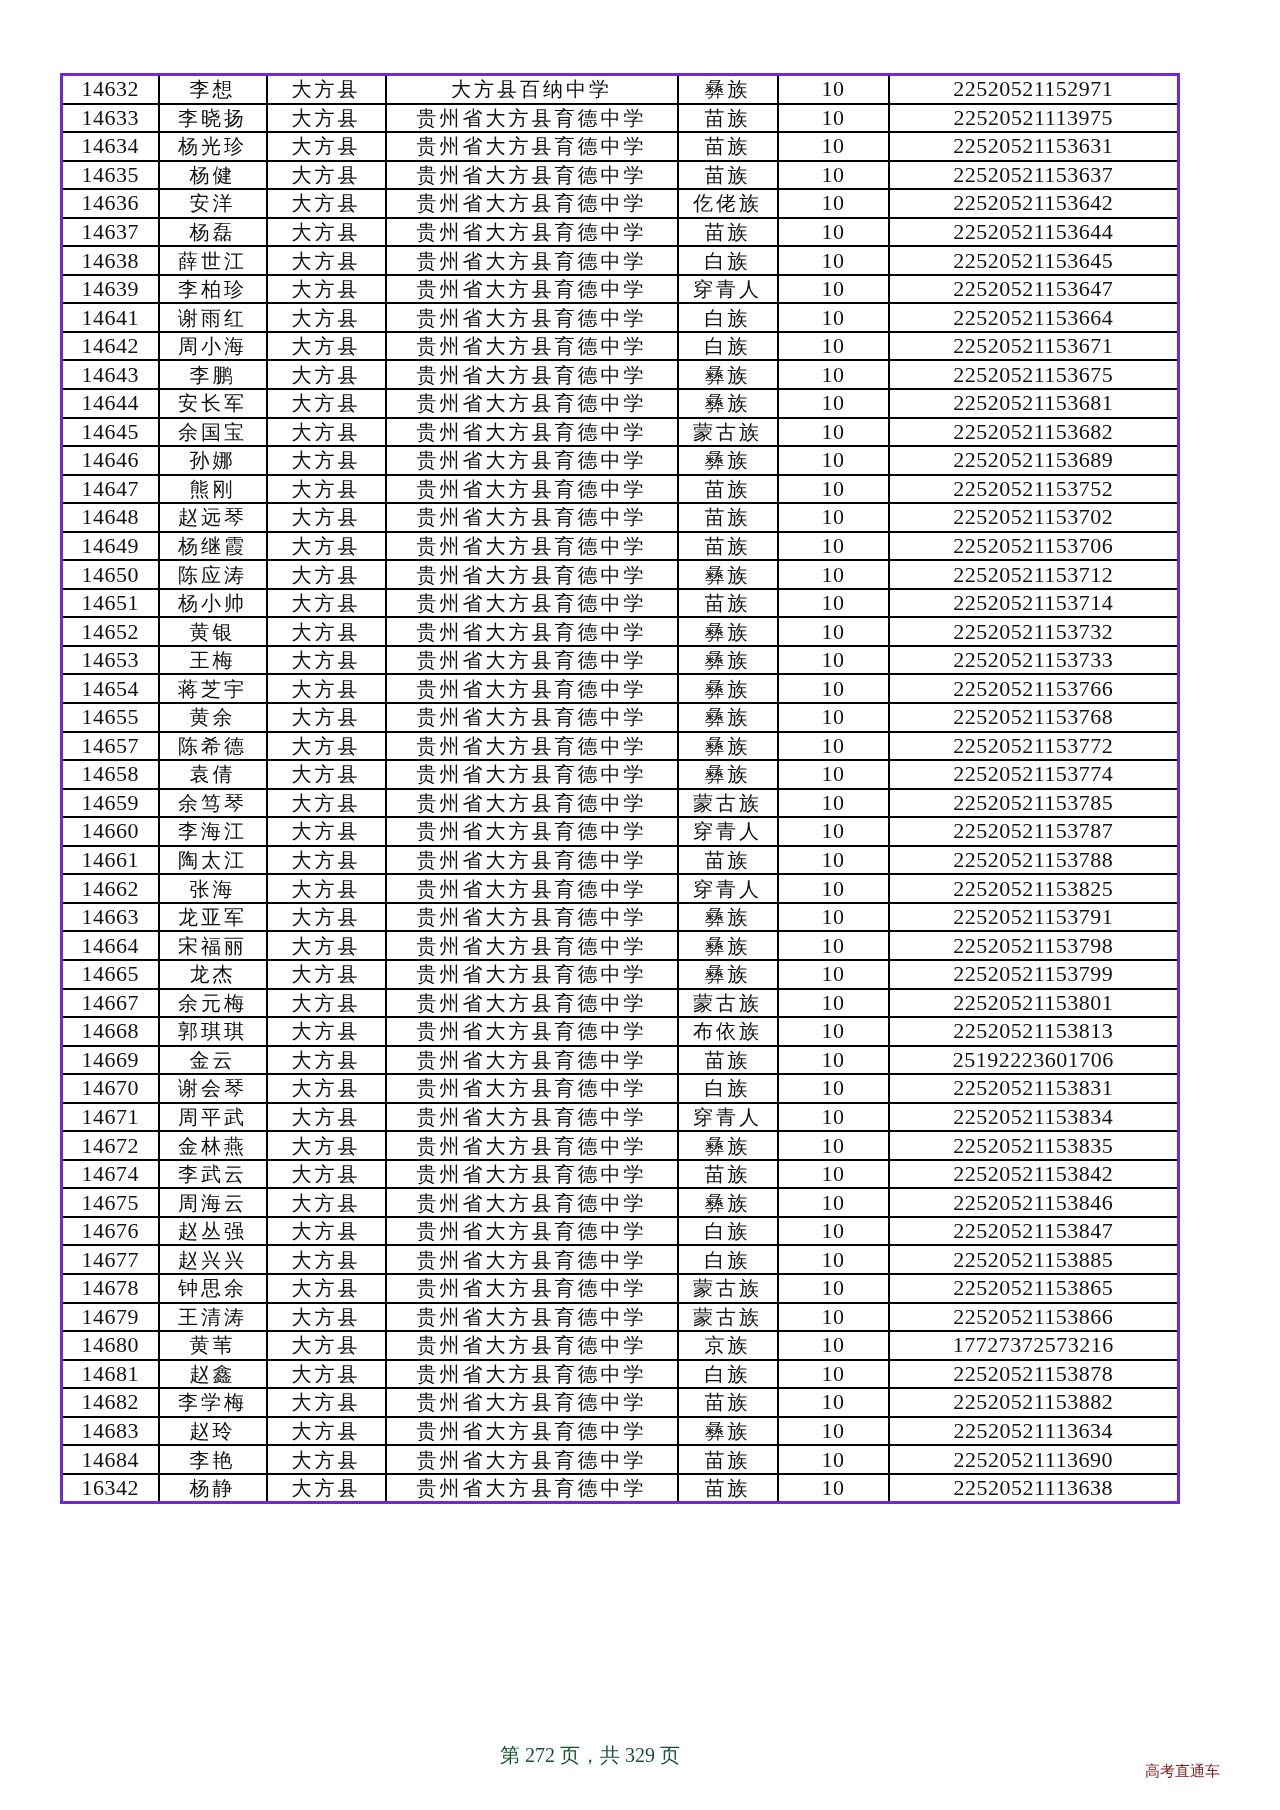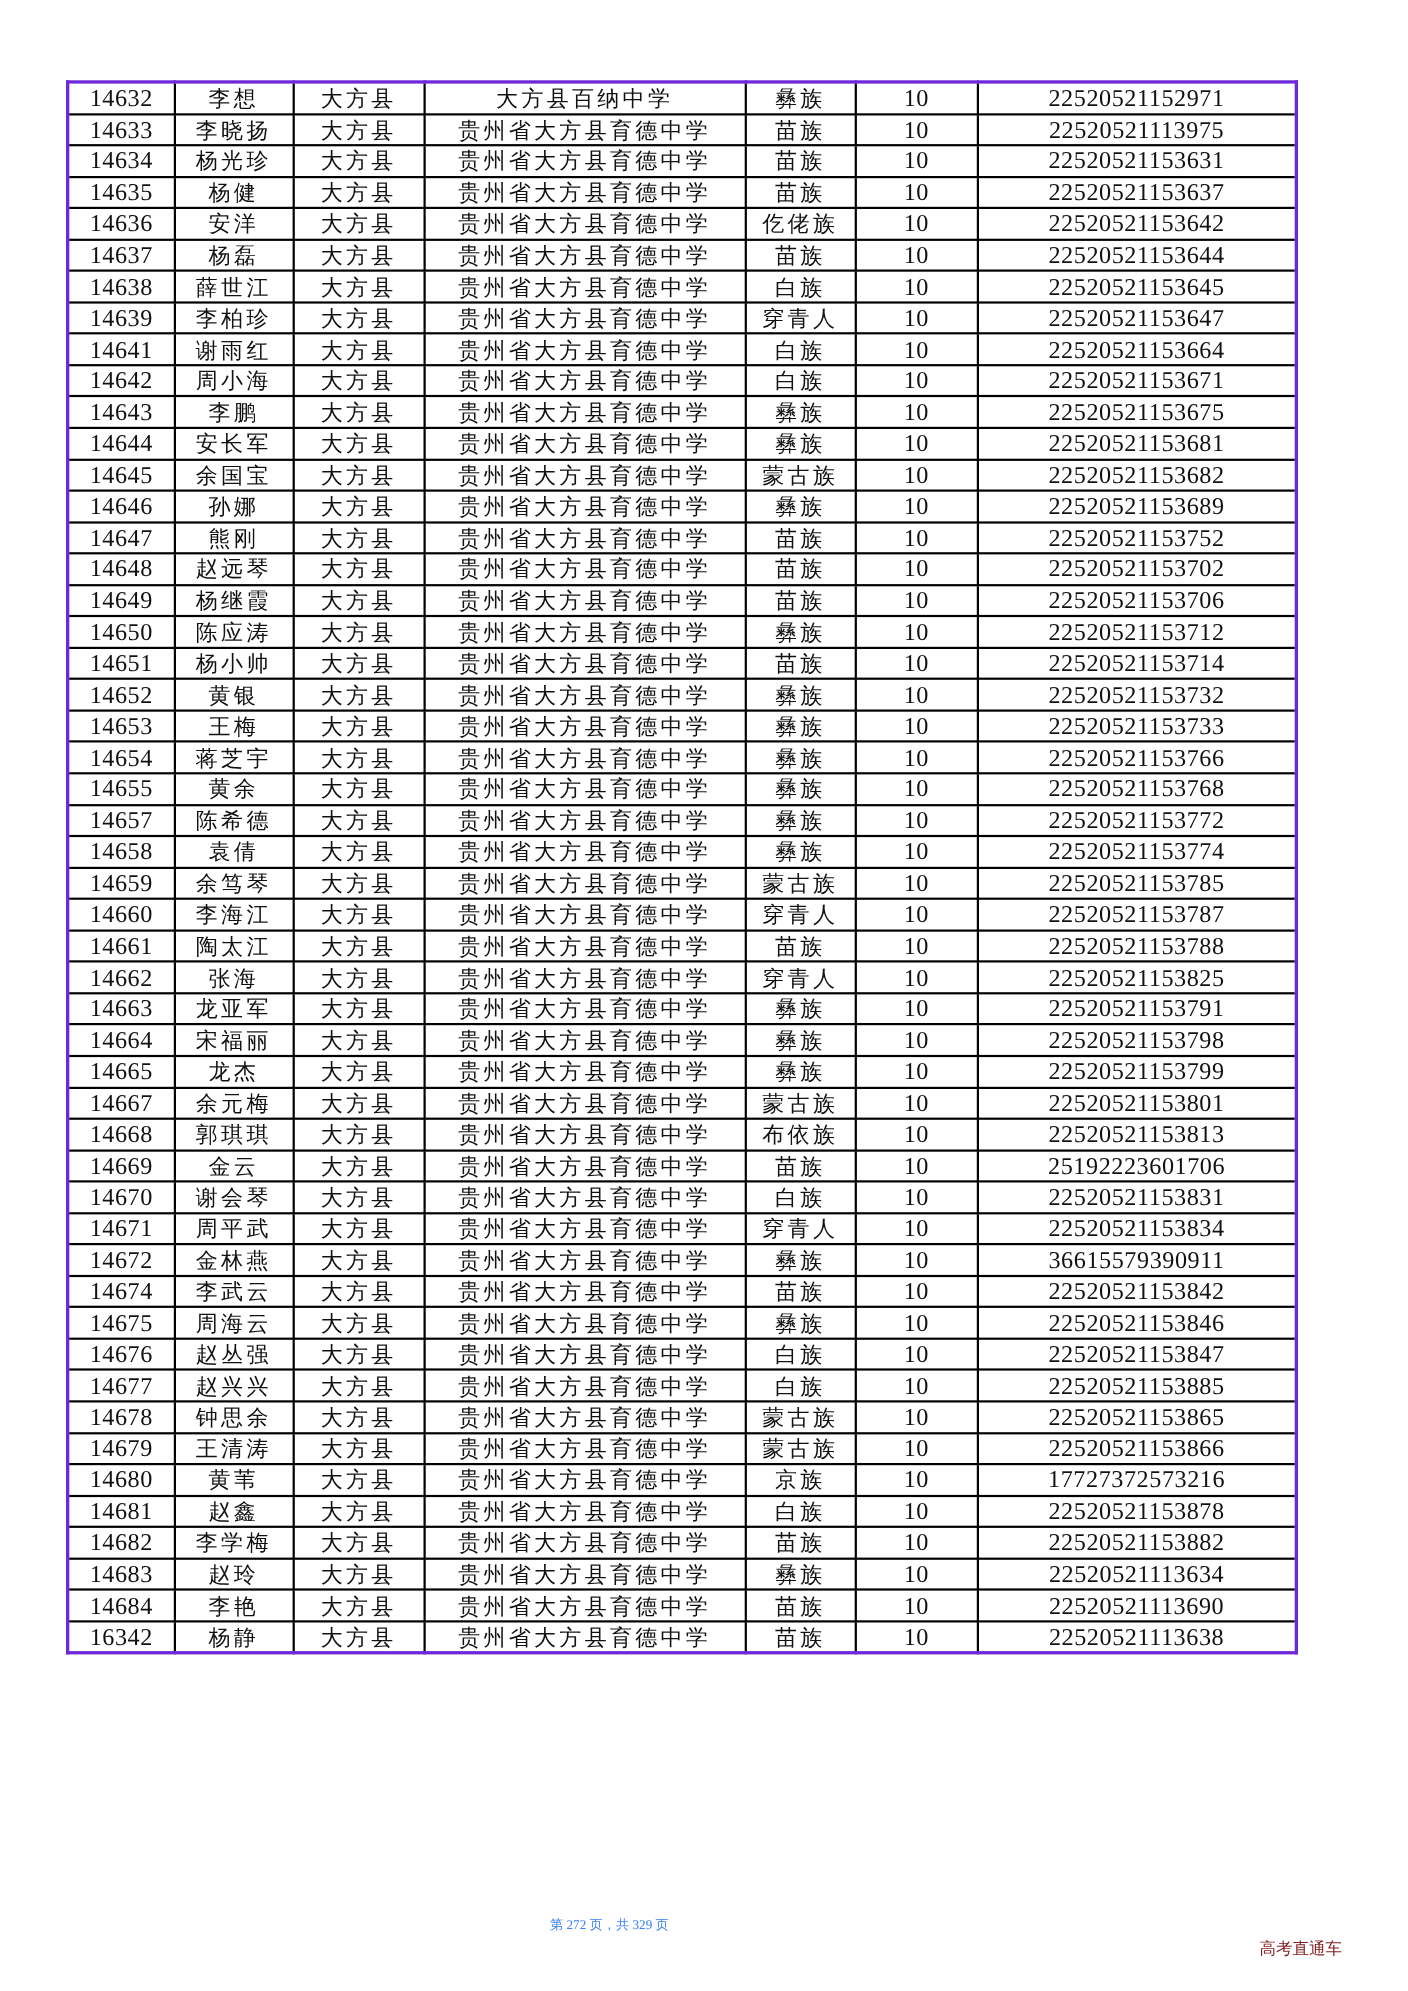--- a/index.html
+++ b/index.html
@@ -4,22 +4,22 @@
 <style>
   html, body { margin:0; padding:0; background:#ffffff; }
   body { width:1280px; height:1810px; position:relative; overflow:hidden;
          font-family:"DejaVu Serif","Liberation Serif",serif; color:#111; }
   #roster { position:absolute; left:60px; top:73px; border-collapse:collapse;
             table-layout:fixed; border:3px solid #6d28d9; }
   #roster td { border:2px solid #000; height:26.55px; padding:0; text-align:center;
                vertical-align:middle; font-size:20px; line-height:26px; white-space:nowrap; overflow:hidden; }
   #roster td.num { font-family:"Liberation Serif","DejaVu Serif",serif; font-size:22px; letter-spacing:0.5px; }
   #roster td.cjk { font-family:"DejaVu Sans","Liberation Sans",sans-serif; font-weight:300; font-size:20px; letter-spacing:3px; }
-  .footer-page { position:absolute; left:500px; top:1742px; font-size:12px;
-                 font-family:"Liberation Serif","DejaVu Serif",serif; color:#3b82f6; }
+  .footer-page { position:absolute; left:500px; top:1742px; font-size:20px;
+                 font-family:"Liberation Serif","DejaVu Serif",serif; color:#14532d; }
   .watermark { position:absolute; left:1145px; top:1762px; font-size:15px; color:#7f1d1d;
                font-family:"DejaVu Sans","Liberation Sans",sans-serif; }
 </style>
 </head>
 <body>
 
 <table id="roster">
   <colgroup>
     <col style="width:97px">
       <col style="width:108px">
@@ -363,21 +363,21 @@
         <td class="num">10</td>
         <td class="num">22520521153834</td>
       </tr>
       <tr>
         <td class="num">14672</td>
         <td class="cjk">金林燕</td>
         <td class="cjk">大方县</td>
         <td class="cjk">贵州省大方县育德中学</td>
         <td class="cjk">彝族</td>
         <td class="num">10</td>
-        <td class="num">36615579390911</td>
+        <td class="num">22520521153835</td>
       </tr>
       <tr>
         <td class="num">14674</td>
         <td class="cjk">李武云</td>
         <td class="cjk">大方县</td>
         <td class="cjk">贵州省大方县育德中学</td>
         <td class="cjk">苗族</td>
         <td class="num">10</td>
         <td class="num">22520521153842</td>
       </tr>

